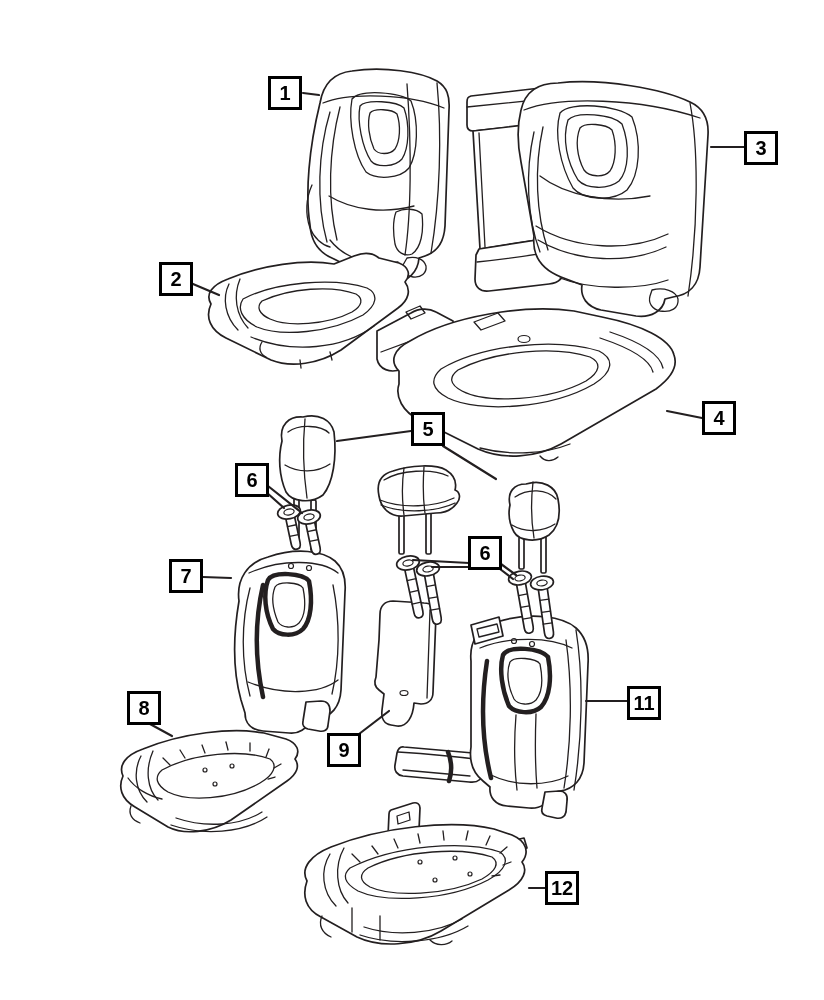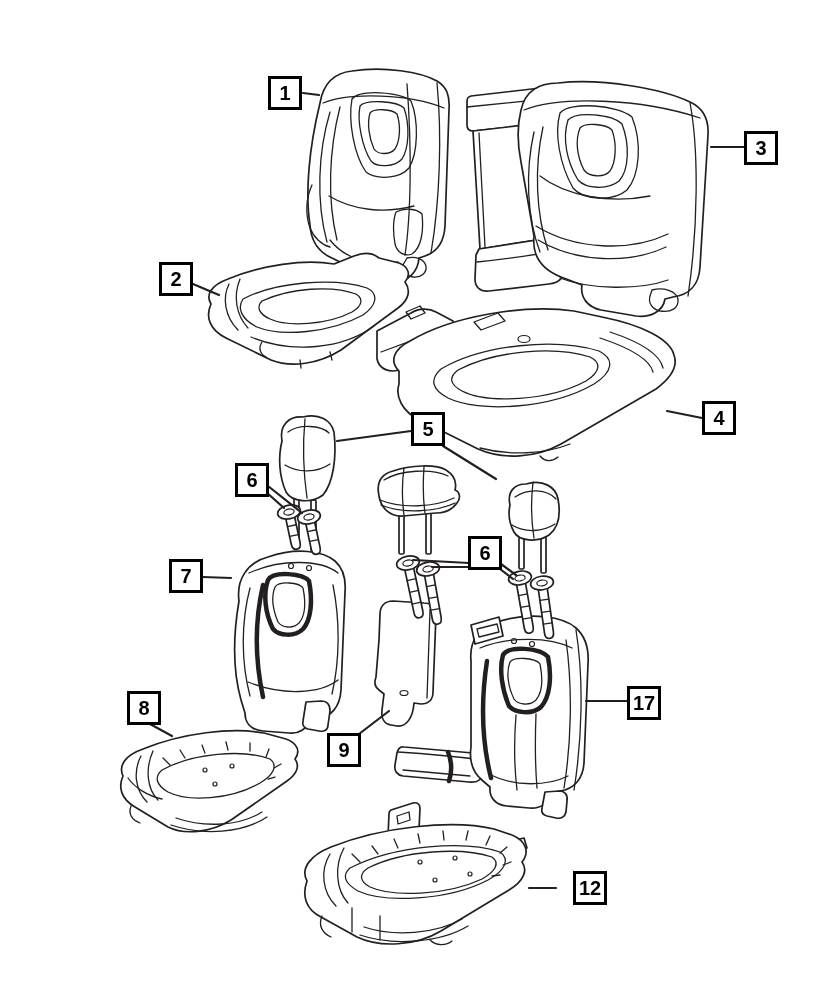--- a/index.html
+++ b/index.html
@@ -276,15 +276,15 @@
   <div class="callout" style="left:268px;top:76px">1</div>
   <div class="callout" style="left:159px;top:262px">2</div>
   <div class="callout" style="left:744px;top:131px">3</div>
   <div class="callout" style="left:702px;top:401px">4</div>
   <div class="callout" style="left:411px;top:412px">5</div>
   <div class="callout" style="left:235px;top:463px">6</div>
   <div class="callout" style="left:468px;top:536px">6</div>
   <div class="callout" style="left:169px;top:559px">7</div>
   <div class="callout" style="left:127px;top:691px">8</div>
   <div class="callout" style="left:327px;top:733px">9</div>
-  <div class="callout" style="left:627px;top:686px">17</div>
-  <div class="callout" style="left:573px;top:871px">12</div>
+  <div class="callout" style="left:627px;top:686px">11</div>
+  <div class="callout" style="left:545px;top:871px">12</div>
 </div>
 
 </body></html>

